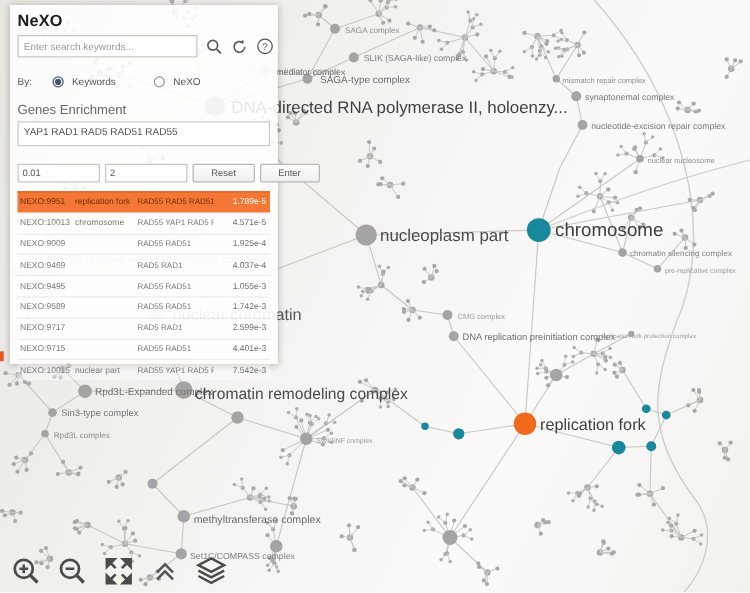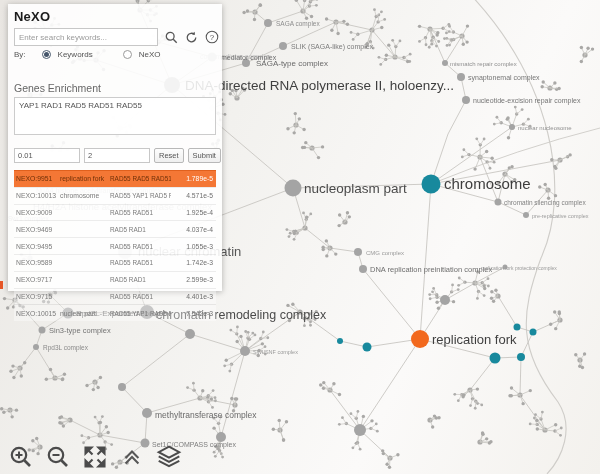--- a/index.html
+++ b/index.html
@@ -11,35 +11,35 @@
   
   .panel{position:absolute;left:8px;top:4px;width:214px;height:287px;
          background:rgba(255,255,255,0.87);box-shadow:0 1px 6px rgba(0,0,0,0.28);
          box-sizing:border-box;padding:5px 6px 0 6px;}
   .panel-title{font-size:13px;font-weight:bold;color:#1c1c1c;letter-spacing:.2px;height:17px;}
   .search-row{display:flex;align-items:center;gap:7px;height:22px;justify-content:space-between;}
   .search-input{flex:0 0 134px;height:16px;border:1px solid #c7c7c7;background:rgba(255,255,255,.9);
                 font-size:8px;color:#555;padding:0 4px;outline:none;}
   .search-input::placeholder{color:#9b9b9b;}
   .icon-btn{width:16px;height:16px;display:flex;align-items:center;justify-content:center;cursor:pointer;}
-  .by-row{display:flex;align-items:flex-start;height:20px;font-size:8px;color:#555;gap:4px;margin-top:2px;}
+  .by-row{display:flex;align-items:flex-end;height:20px;font-size:8px;color:#555;gap:4px;margin-top:2px;}
   .radio{width:7px;height:7px;border:1px solid #9a9a9a;border-radius:50%;background:#fff;
          display:inline-block;margin:0 3px 0 12px;position:relative;}
   .radio.sel{border-color:#4a5a6e;}
   .radio.sel::after{content:"";position:absolute;left:1px;top:1px;width:5px;height:5px;
                     border-radius:50%;background:#46566b;}
   .section-head{font-size:10.5px;color:#666;margin-top:12px;height:15px;}
-  .query-box{width:100%;box-sizing:border-box;height:38px;border:1px solid #ccc;
+  .query-box{width:100%;box-sizing:border-box;height:20px;border:1px solid #ccc;
              background:rgba(255,255,255,.85);font-family:"Liberation Sans",sans-serif;
              font-size:8px;color:#555;padding:3px 4px;resize:none;outline:none;}
   .param-row{display:flex;align-items:flex-end;gap:4px;margin-top:7px;height:17px;}
   .param-input{width:58px;height:13px;border:1px solid #c7c7c7;font-size:7.5px;color:#555;
                padding:0 3px;background:rgba(255,255,255,.9);outline:none;}
   .btn{font-size:7.5px;color:#555;background:linear-gradient(#fdfdfd,#efefef);
-       border:1px solid #b8b8b8;border-radius:2px;padding:2px 4px;cursor:pointer;white-space:nowrap;}
+       border:1px solid #b8b8b8;border-radius:2px;padding:2px 14px;cursor:pointer;white-space:nowrap;}
   .param-row .btn:first-of-type{margin-left:auto;}
 
   
   .results{margin-top:7px;}
   .rrow{display:flex;align-items:center;height:15.8px;font-size:6.8px;color:#7a7a7a;
         border-top:1px solid rgba(0,0,0,0.07);background:rgba(255,255,255,0.38);cursor:pointer;}
   .rrow .c-id{flex:0 0 44px;padding-left:2px;white-space:nowrap;}
   .rrow .c-term{flex:0 0 50px;white-space:nowrap;overflow:hidden;}
   .rrow .c-genes{flex:1 1 auto;font-size:6.4px;white-space:nowrap;overflow:hidden;}
   .rrow .c-pval{flex:0 0 42px;text-align:right;padding-right:3px;white-space:nowrap;color:#6e6e6e;}
@@ -1199,21 +1199,21 @@
     </div>
 
     <div class="section-head">Genes Enrichment</div>
 
     <textarea class="query-box" style="">YAP1 RAD1 RAD5 RAD51 RAD55</textarea>
 
     <div class="param-row">
       <input class="param-input" value="0.01" style="">
       <input class="param-input" value="2" style="">
       <button class="btn">Reset</button>
-      <button class="btn">Submit</button>
+      <button class="btn">Enter</button>
     </div>
 
     <div class="results" id="results">
         <div class="rrow hl">
       <span class="c-id">NEXO:9951</span>
       <span class="c-term">replication fork</span>
       <span class="c-genes">RAD55 RAD5 RAD51 RAD1</span>
       <span class="c-pval">1.789e-5</span>
     </div>
         <div class="rrow">

